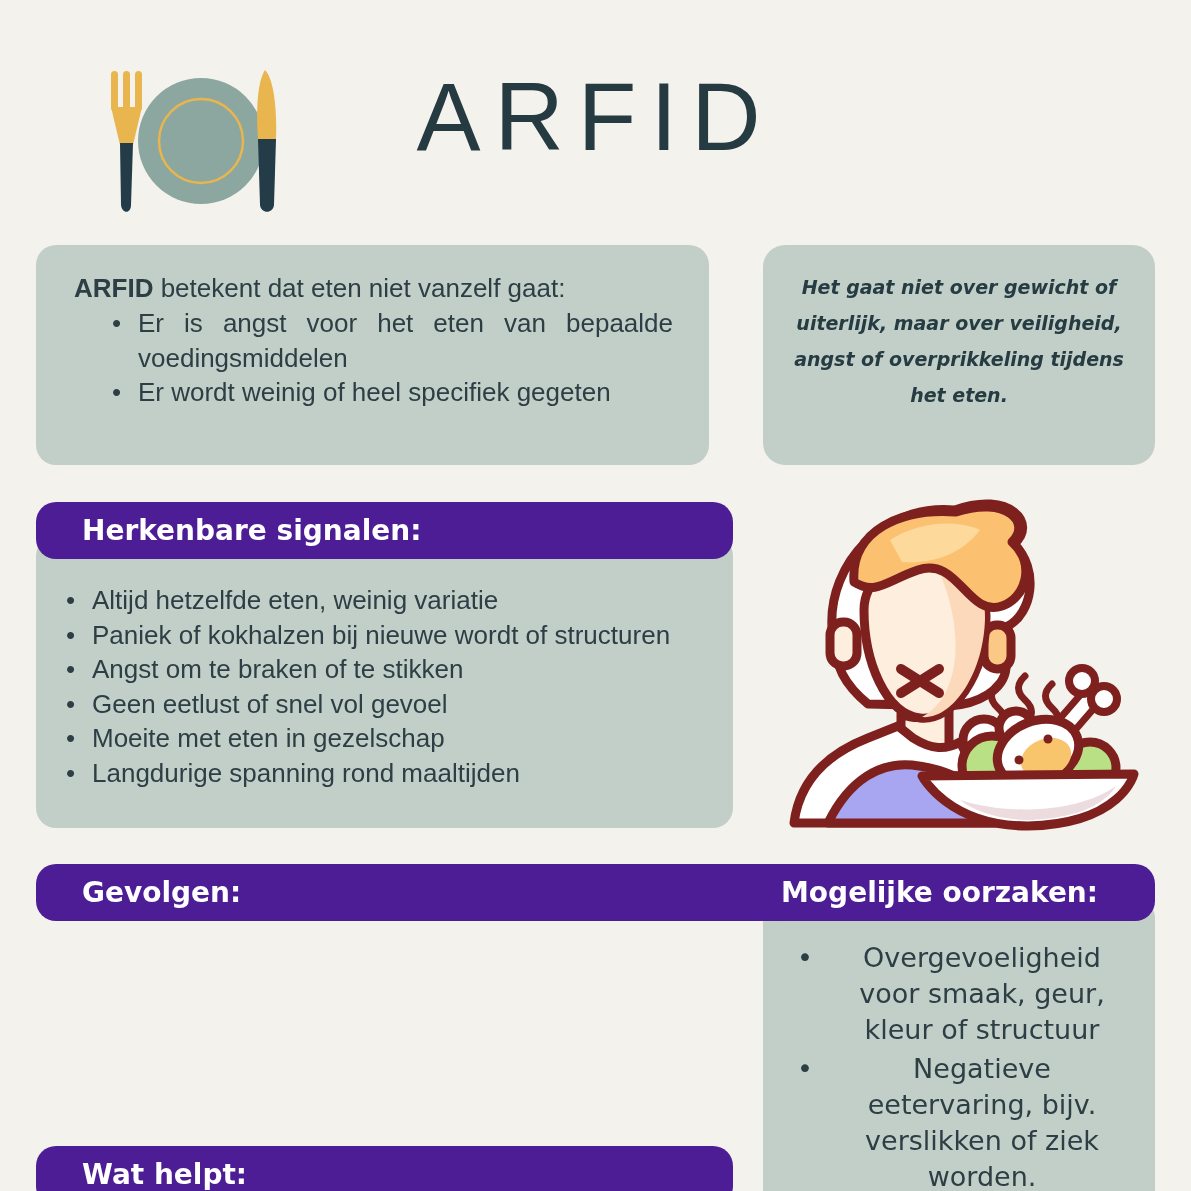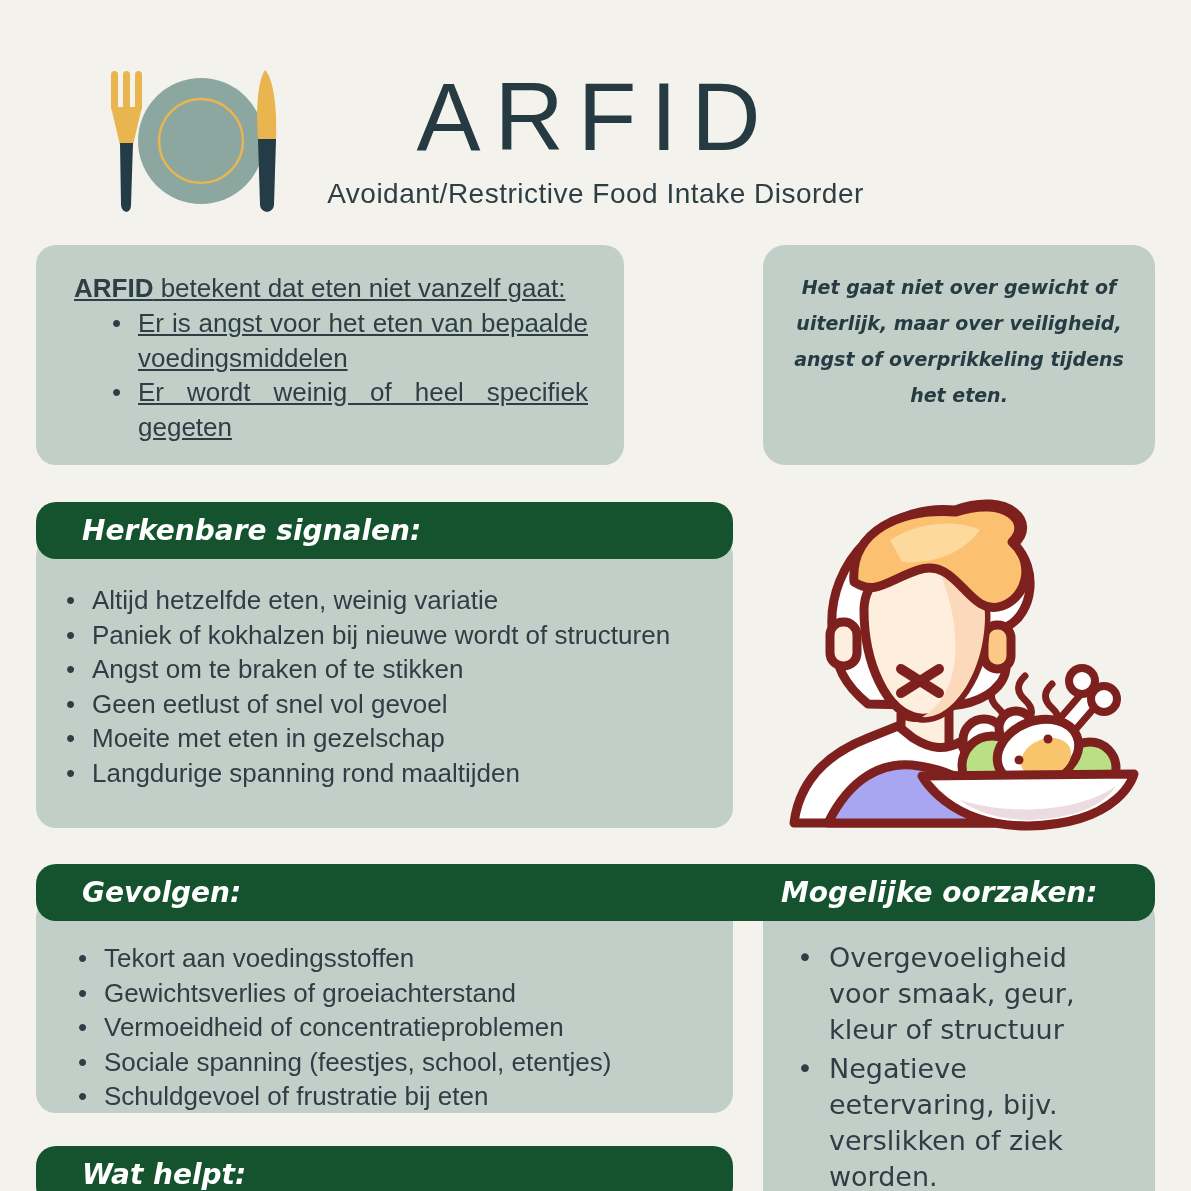--- a/index.html
+++ b/index.html
@@ -23,29 +23,29 @@
     position:absolute;left:0;top:178px;width:100%;
     text-align:center;
     font-size:28px;letter-spacing:.5px;
     color:#2d3e44;
   }
   
   .panel{
     position:absolute;background:#c2cfc8;border-radius:20px;box-sizing:border-box;
   }
   .bar{
-    position:absolute;background:#14532d;border-radius:20px;box-sizing:border-box;
+    position:absolute;background:#4c1d95;border-radius:20px;box-sizing:border-box;
     color:#ffffff;font-family:"DejaVu Sans", sans-serif;font-weight:bold;
-    font-size:28px;line-height:57px;z-index:3;font-style:italic;
+    font-size:28px;line-height:57px;z-index:3;
   }
   .bar.left-col{padding-left:46px;}
   .bar.right-col{padding-left:18px;}
   .panel.body{z-index:1;}
   
-  .intro{left:36px;top:245px;width:588px;height:220px;padding:26px 36px 20px 38px;text-decoration:underline;}
+  .intro{left:36px;top:245px;width:673px;height:220px;padding:26px 36px 20px 38px;}
   .lead{font-size:26px;line-height:35px;}
   .lead b{font-weight:bold;}
   ul.dots{list-style:none;margin:0;padding:0;}
   ul.dots li{
     position:relative;
     font-size:26px;line-height:34.5px;
     padding-left:30px;text-align:justify;
   }
   ul.dots li::before{
     content:"\2022";position:absolute;left:4px;top:0;
@@ -61,21 +61,21 @@
   }
   .signals-bar{left:36px;top:502px;width:697px;height:57px;}
   .signals-body{left:36px;top:536px;width:697px;height:292px;padding:47px 34px 20px 26px;}
   .gevolgen-bar{left:36px;top:864px;width:768px;height:57px;}
   .gevolgen-body{left:36px;top:898px;width:697px;height:215px;padding:43px 34px 20px 38px;}
   .helps-bar{left:36px;top:1146px;width:697px;height:60px;}
   .causes-bar{left:763px;top:864px;width:392px;height:57px;}
   .causes-body{left:763px;top:898px;width:392px;height:330px;padding:42px 20px 20px 28px;}
   .causes-body ul.dots li{
     font-family:"DejaVu Sans", sans-serif;
-    font-size:27px;line-height:36px;text-align:left;
+    font-size:27px;line-height:36px;text-align:center;
     padding-left:38px;margin-bottom:3px;
   }
   .causes-body ul.dots li::before{left:6px;}
   
   .illustration{position:absolute;left:770px;top:478px;width:420px;height:370px;z-index:2;}
 </style>
 </head>
 <body>
 
 <div id="canvas">
@@ -95,21 +95,20 @@
       <circle cx="106" cy="76" r="42" fill="none" stroke="#e9b54f" stroke-width="2.5"></circle>
     </g>
 
     <g>
       <path d="M170,5 C179,14 182,45 181,74 L163,74 C161,46 162,18 170,5 Z" fill="#e9b54f"></path>
       <path d="M163,74 L181,74 L179,140 C178,149 166,149 165,140 Z" fill="#233c47"></path>
     </g>
   </svg>
 
   <div class="page-title">ARFID</div>
-  <div class="page-subtitle">Avoidant/Restrictive Food Intake Disorder</div>
 
   <div class="panel intro">
     <div class="lead">
       <b>ARFID</b><span> betekent dat eten niet vanzelf gaat:</span>
     </div>
     <ul class="dots">
       <li>Er is angst voor het eten van bepaalde voedingsmiddelen</li>
       <li>Er wordt weinig of heel specifiek gegeten</li>
     </ul>
   </div>
@@ -122,29 +121,20 @@
       <li>Altijd hetzelfde eten, weinig variatie</li>
       <li>Paniek of kokhalzen bij nieuwe wordt of structuren</li>
       <li>Angst om te braken of te stikken</li>
       <li>Geen eetlust of snel vol gevoel</li>
       <li>Moeite met eten in gezelschap</li>
       <li>Langdurige spanning rond maaltijden</li>
     </ul>
   </div>
 
   <div class="bar left-col gevolgen-bar">Gevolgen:</div>
-  <div class="panel body gevolgen-body">
-    <ul class="dots">
-      <li>Tekort aan voedingsstoffen</li>
-      <li>Gewichtsverlies of groeiachterstand</li>
-      <li>Vermoeidheid of concentratieproblemen</li>
-      <li>Sociale spanning (feestjes, school, etentjes)</li>
-      <li>Schuldgevoel of frustratie bij eten</li>
-    </ul>
-  </div>
 
   <div class="bar left-col helps-bar">Wat helpt:</div>
 
   <div class="bar right-col causes-bar">Mogelijke oorzaken:</div>
   <div class="panel body causes-body">
     <ul class="dots">
       <li>Overgevoeligheid voor smaak, geur, kleur of structuur</li>
       <li>Negatieve eetervaring, bijv. verslikken of ziek worden.</li>
 
     </ul>

